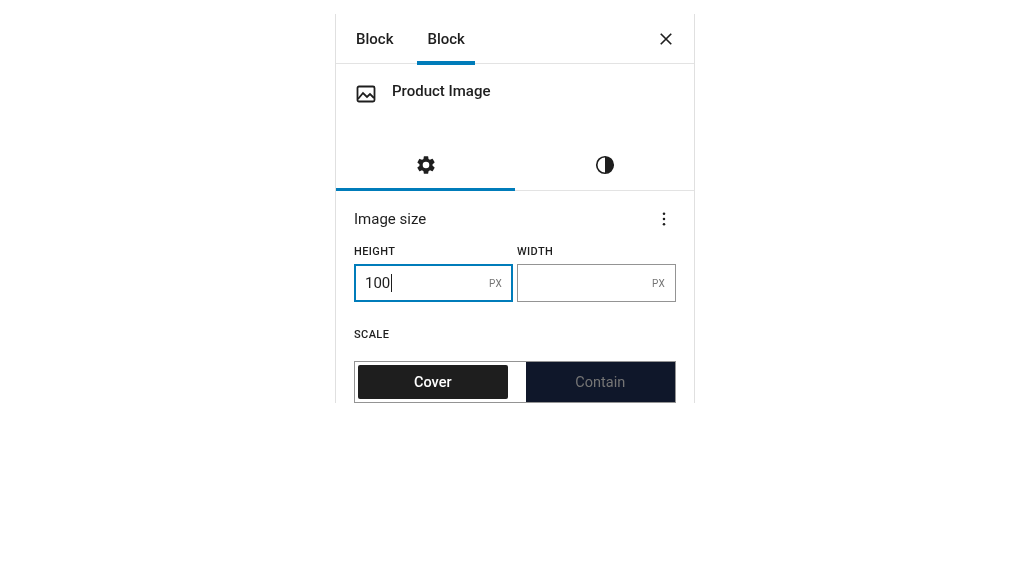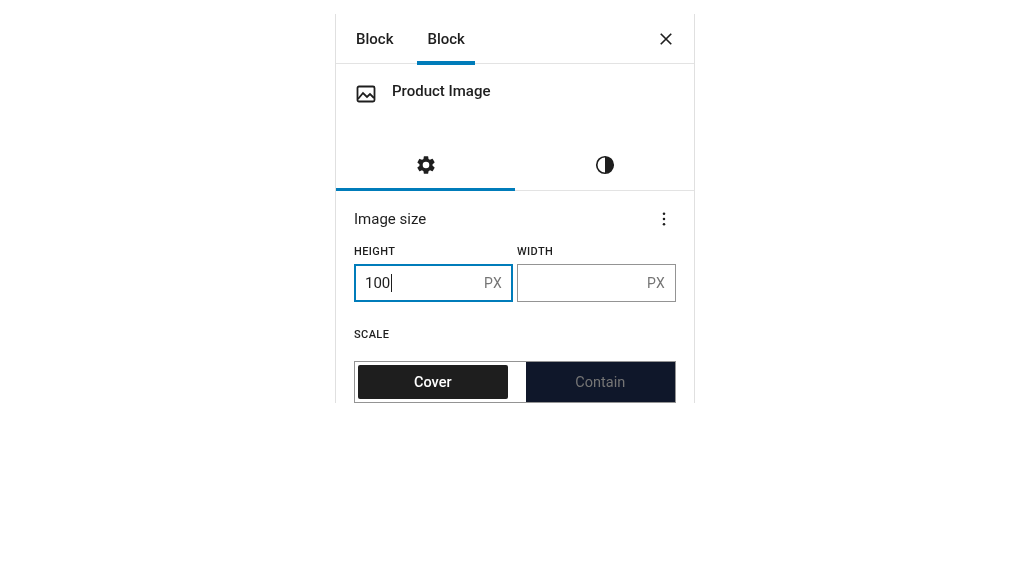--- a/index.html
+++ b/index.html
@@ -137,21 +137,21 @@
   }
   .unit-input input {
     border: none;
     outline: none;
     width: 100%;
     font-size: 15px;
     color: #1e1e1e;
     background: transparent;
   }
   .unit {
-    font-size: 14px;
+    font-size: 10px;
     letter-spacing: 0.3px;
     color: #757575;
     padding-left: 6px;
     user-select: none;
   }
   .cursor {
     display: inline-block;
     width: 1px;
     height: 18px;
     background: #1e1e1e;

